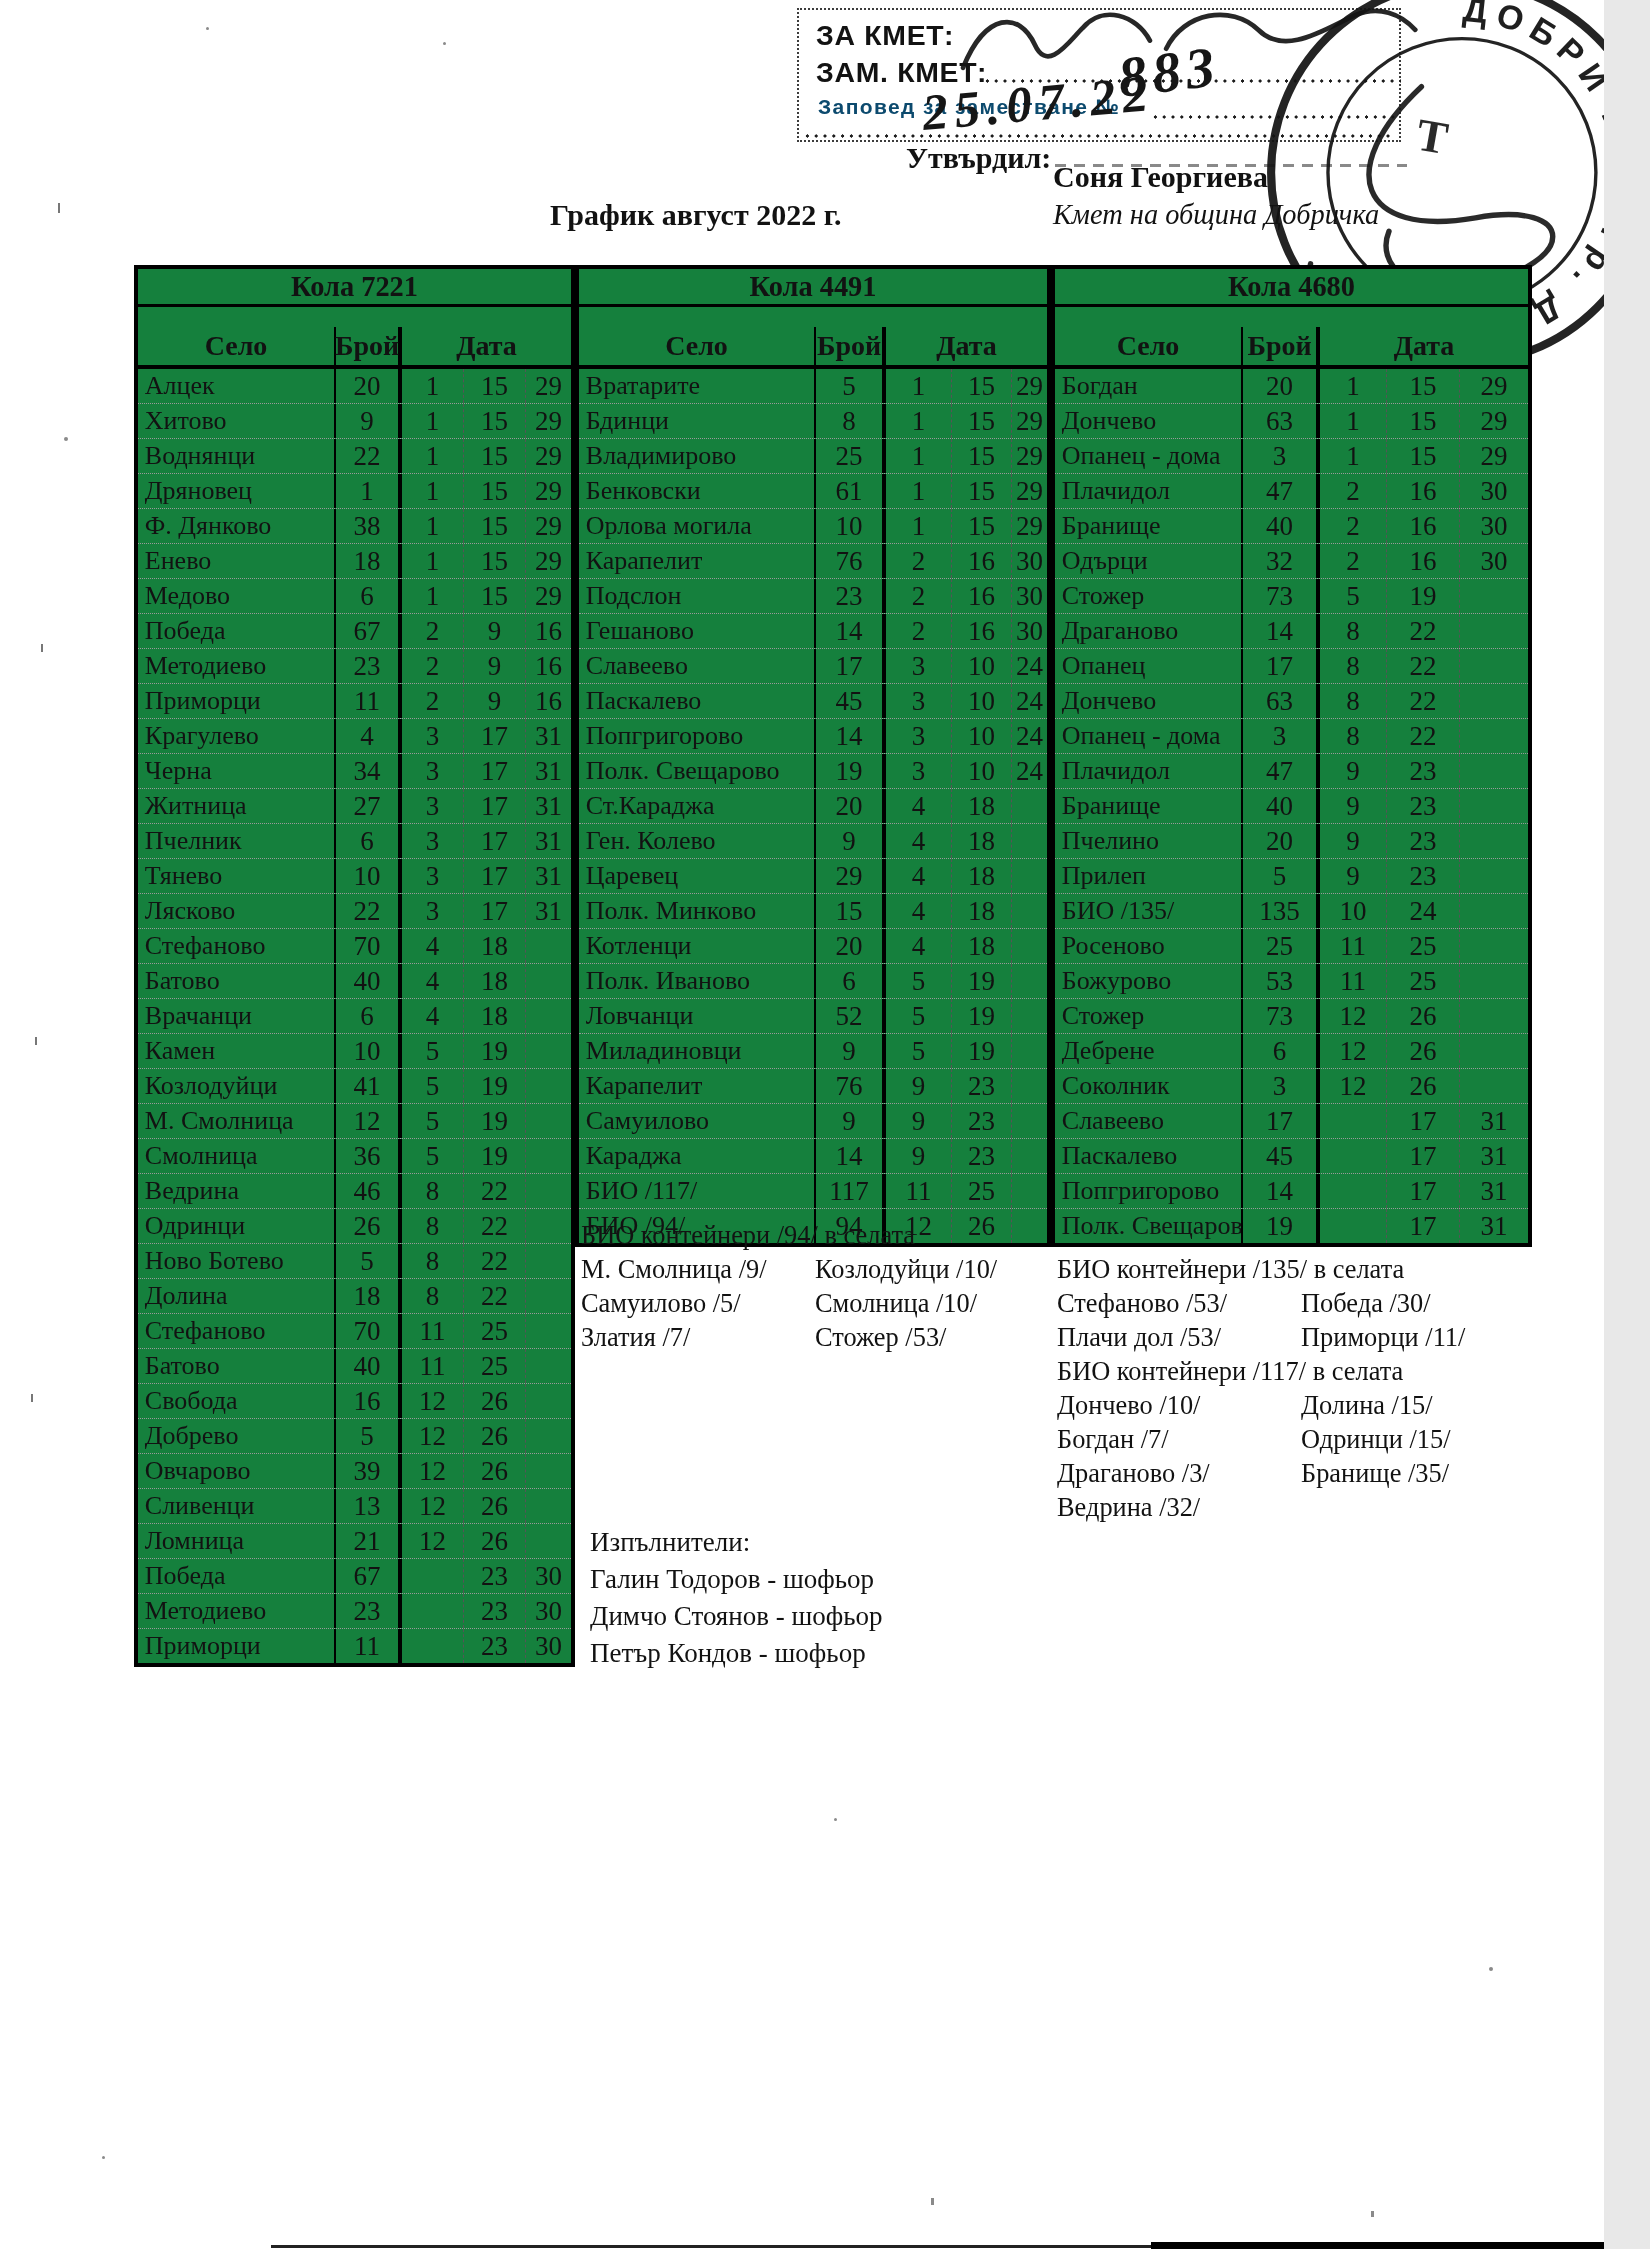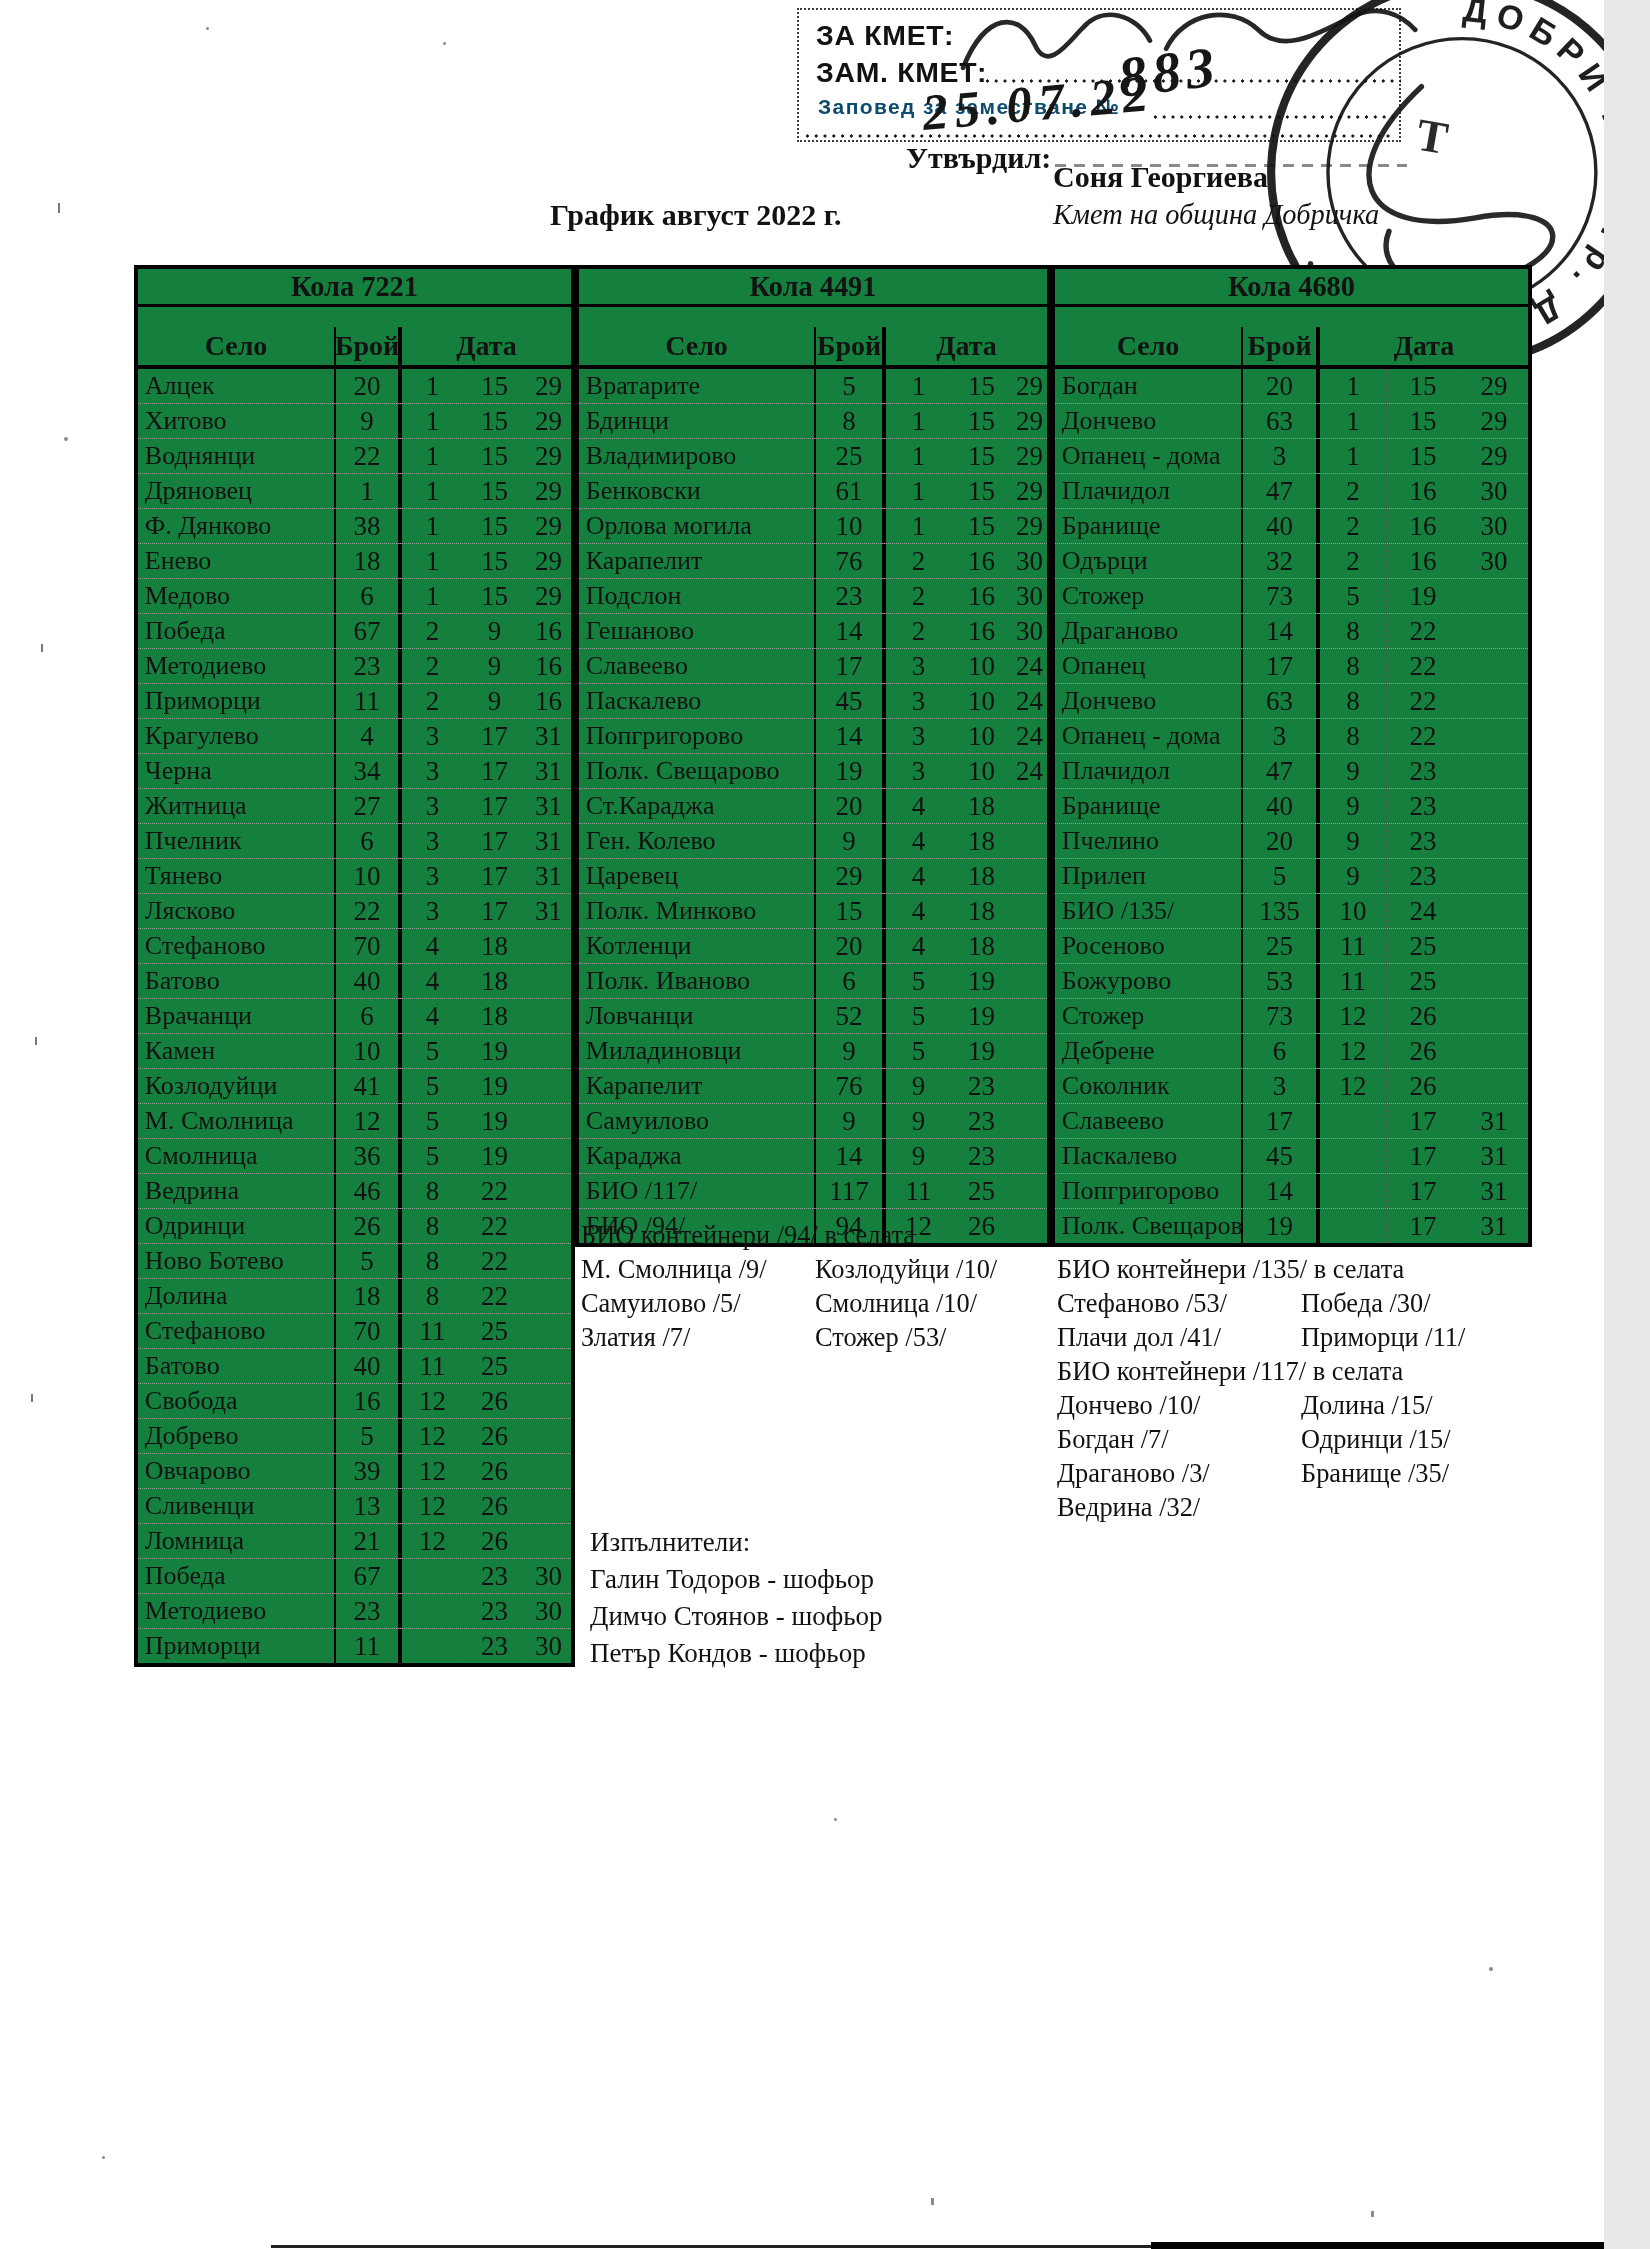--- a/index.html
+++ b/index.html
@@ -773,21 +773,21 @@
       </div>
     </div>
 
   <div class="notes" style="left:1057px;top:1252px;--pairw:244px;">
       <div class="note-line note-header">БИО контейнери /135/ в селата</div>
       <div class="note-line note-pair">
         <span class="na">Стефаново /53/</span>
         <span class="nb">Победа /30/</span>
       </div>
       <div class="note-line note-pair">
-        <span class="na">Плачи дол /41/</span>
+        <span class="na">Плачи дол /53/</span>
         <span class="nb">Приморци /11/</span>
       </div>
       <div class="note-line note-header">БИО контейнери /117/ в селата</div>
       <div class="note-line note-pair">
         <span class="na">Дончево /10/</span>
         <span class="nb">Долина /15/</span>
       </div>
       <div class="note-line note-pair">
         <span class="na">Богдан /7/</span>
         <span class="nb">Одринци /15/</span>

